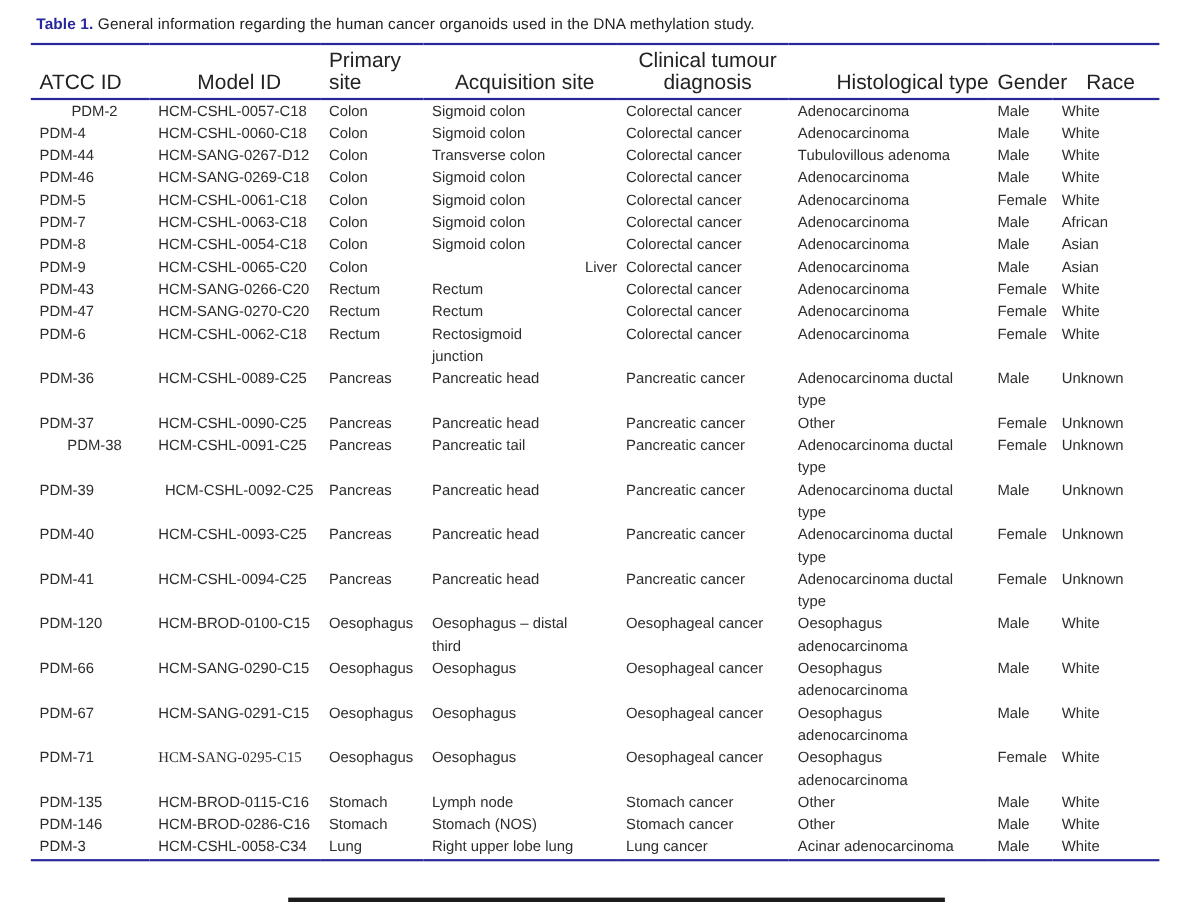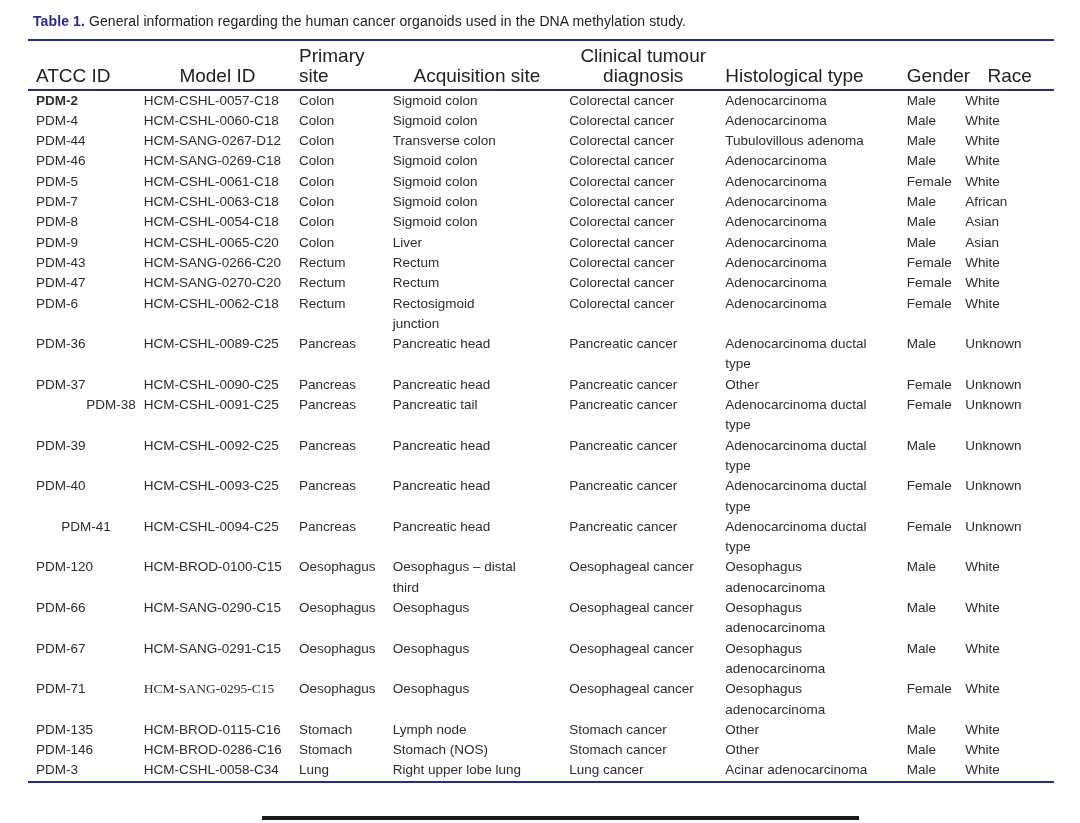--- a/index.html
+++ b/index.html
@@ -87,28 +87,28 @@
         <col style="width: 96px;">
       </colgroup>
     <thead>
       <tr id="table-header-row">
           <th style="text-align: left;">ATCC ID</th>
           <th style="text-align: center;">Model ID</th>
           <th style="text-align: left;">Primary site</th>
           <th style="text-align: center;">Acquisition site</th>
           <th style="text-align: center;">Clinical tumour
 diagnosis</th>
-          <th style="text-align: left;">Histological type</th>
+          <th style="text-align: right;">Histological type</th>
           <th style="text-align: left;">Gender</th>
           <th style="text-align: center;">Race</th>
         </tr>
     </thead>
     <tbody id="table-body">
         <tr>
-          <td style="text-align: left; font-weight: bold;">PDM-2</td>
+          <td style="text-align: center;">PDM-2</td>
           <td style="text-align: left; margin-top: 48px;">HCM-CSHL-0057-C18</td>
           <td style="text-align: left;">Colon</td>
           <td style="text-align: left;">Sigmoid colon</td>
           <td style="text-align: left;">Colorectal cancer</td>
           <td style="text-align: left;">Adenocarcinoma</td>
           <td style="text-align: left;">Male</td>
           <td style="text-align: left;">White</td>
         </tr>
         <tr>
           <td style="text-align: left;">PDM-4</td>
@@ -167,21 +167,21 @@
           <td style="text-align: left;">Sigmoid colon</td>
           <td style="text-align: left;">Colorectal cancer</td>
           <td style="text-align: left;">Adenocarcinoma</td>
           <td style="text-align: left;">Male</td>
           <td style="text-align: left;">Asian</td>
         </tr>
         <tr>
           <td style="text-align: left;">PDM-9</td>
           <td style="text-align: left;">HCM-CSHL-0065-C20</td>
           <td style="text-align: left;">Colon</td>
-          <td style="text-align: left; margin-top: 36px;">Liver</td>
+          <td style="text-align: right; margin-top: 36px;">Liver</td>
           <td style="text-align: left;">Colorectal cancer</td>
           <td style="text-align: left;">Adenocarcinoma</td>
           <td style="text-align: left;">Male</td>
           <td style="text-align: left;">Asian</td>
         </tr>
         <tr>
           <td style="text-align: left;">PDM-43</td>
           <td style="text-align: left;">HCM-SANG-0266-C20</td>
           <td style="text-align: left;">Rectum</td>
           <td style="text-align: left;">Rectum</td>
@@ -226,54 +226,54 @@
           <td style="text-align: left;">PDM-37</td>
           <td style="text-align: left;">HCM-CSHL-0090-C25</td>
           <td style="text-align: left;">Pancreas</td>
           <td style="text-align: left;">Pancreatic head</td>
           <td style="text-align: left;">Pancreatic cancer</td>
           <td style="text-align: left;">Other</td>
           <td style="text-align: left;">Female</td>
           <td style="text-align: left;">Unknown</td>
         </tr>
         <tr>
-          <td style="text-align: right;">PDM-38</td>
+          <td style="text-align: center;">PDM-38</td>
           <td style="text-align: left;">HCM-CSHL-0091-C25</td>
           <td style="text-align: left;">Pancreas</td>
           <td style="text-align: left;">Pancreatic tail</td>
           <td style="text-align: left;">Pancreatic cancer</td>
           <td style="text-align: left;">Adenocarcinoma ductal
 type</td>
           <td style="text-align: left;">Female</td>
           <td style="text-align: left;">Unknown</td>
         </tr>
         <tr>
           <td style="text-align: left;">PDM-39</td>
-          <td style="text-align: left;">HCM-CSHL-0092-C25</td>
+          <td style="text-align: center;">HCM-CSHL-0092-C25</td>
           <td style="text-align: left;">Pancreas</td>
           <td style="text-align: left;">Pancreatic head</td>
           <td style="text-align: left;">Pancreatic cancer</td>
           <td style="text-align: left;">Adenocarcinoma ductal
 type</td>
           <td style="text-align: left;">Male</td>
           <td style="text-align: left;">Unknown</td>
         </tr>
         <tr>
           <td style="text-align: left;">PDM-40</td>
           <td style="text-align: left;">HCM-CSHL-0093-C25</td>
           <td style="text-align: left;">Pancreas</td>
           <td style="text-align: left;">Pancreatic head</td>
           <td style="text-align: left;">Pancreatic cancer</td>
           <td style="text-align: left;">Adenocarcinoma ductal
 type</td>
           <td style="text-align: left;">Female</td>
           <td style="text-align: left;">Unknown</td>
         </tr>
         <tr>
-          <td style="text-align: center; margin-top: 48px;">PDM-41</td>
+          <td style="text-align: left; margin-top: 48px;">PDM-41</td>
           <td style="text-align: left;">HCM-CSHL-0094-C25</td>
           <td style="text-align: left;">Pancreas</td>
           <td style="text-align: left;">Pancreatic head</td>
           <td style="text-align: left;">Pancreatic cancer</td>
           <td style="text-align: left;">Adenocarcinoma ductal
 type</td>
           <td style="text-align: left;">Female</td>
           <td style="text-align: left;">Unknown</td>
         </tr>
         <tr>

